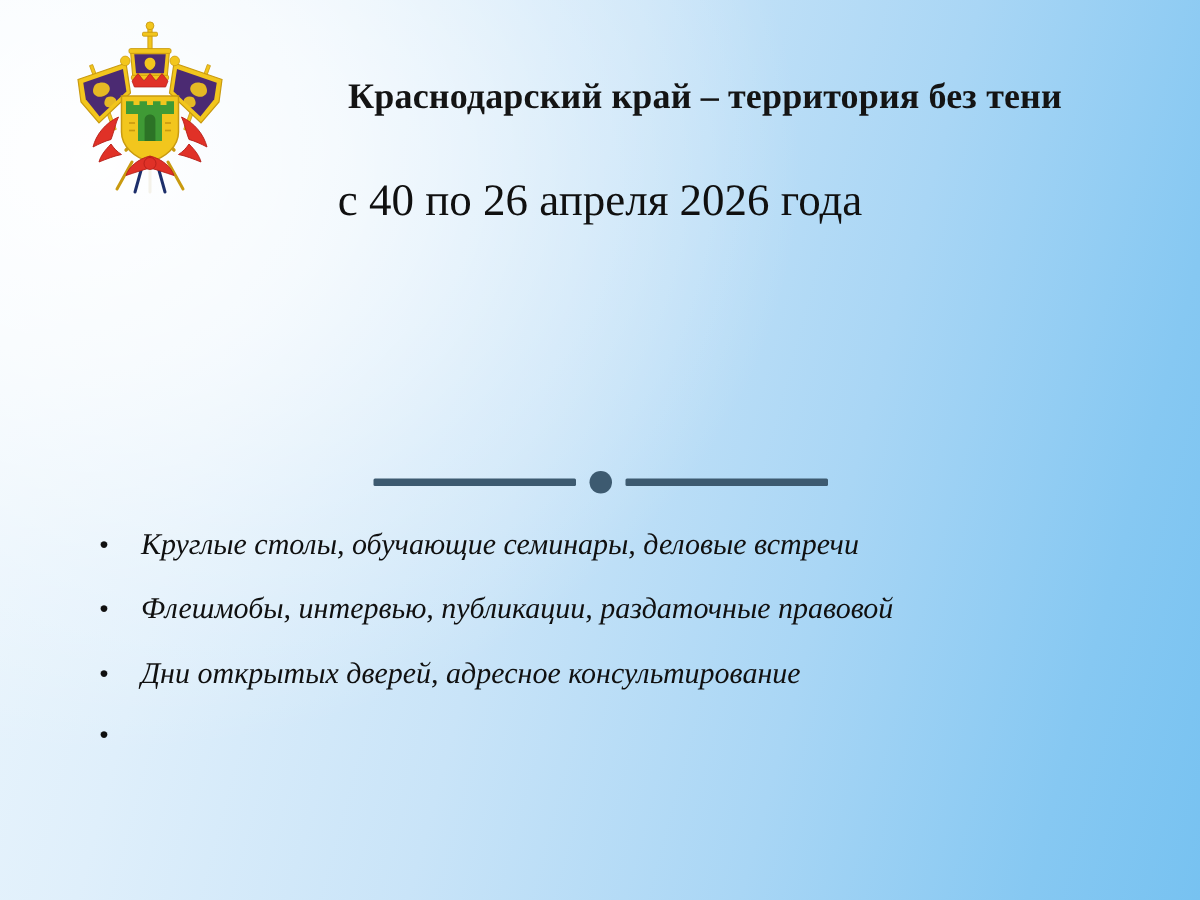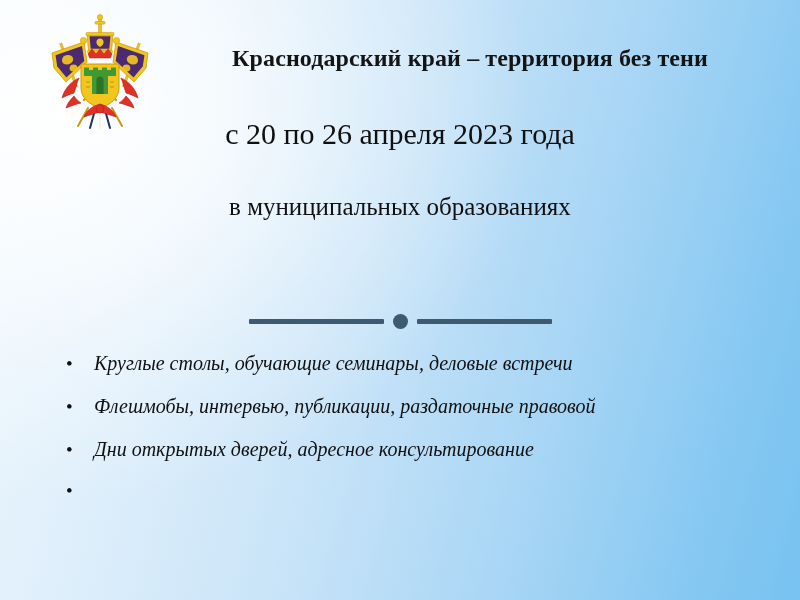--- a/index.html
+++ b/index.html
@@ -43,21 +43,21 @@
     top: 12px;
     width: 120px;
     height: 120px;
   }
   .emblem svg { display: block; width: 120px; height: 120px; }
 
   
   .title {
     position: absolute;
     left: 160px;
-    top: 45px;
+    top: 52px;
     width: 620px;
     text-align: center;
     font-size: 24px;
     font-weight: bold;
     color: #141414;
     letter-spacing: 0.1px;
     white-space: nowrap;
   }
 
   
@@ -221,24 +221,23 @@
       <g fill="#e03127" stroke="#b51f18" stroke-width="0.6">
         <path d="M60 92 C52 94 46 99 44 105 C50 103 56 101 60 100 Z"></path>
         <path d="M60 92 C68 94 74 99 76 105 C70 103 64 101 60 100 Z"></path>
         <circle cx="60" cy="97" r="4"></circle>
       </g>
     </svg>
   </div>
 
   <div class="title">Краснодарский край – территория без тени</div>
 
-  <div class="date-line">с 20 по 26 апреля 2023 года</div>
+  <div class="date-line">с 40 по 26 апреля 2026 года</div>
 
   <div class="subtitle">
-    <span class="ln">в муниципальных образованиях</span>
   </div>
 
   <div class="divider">
     <span class="bar"></span>
     <span class="dot"></span>
     <span class="bar"></span>
   </div>
 
   <div class="bullets">
     <div class="bullet-row">

